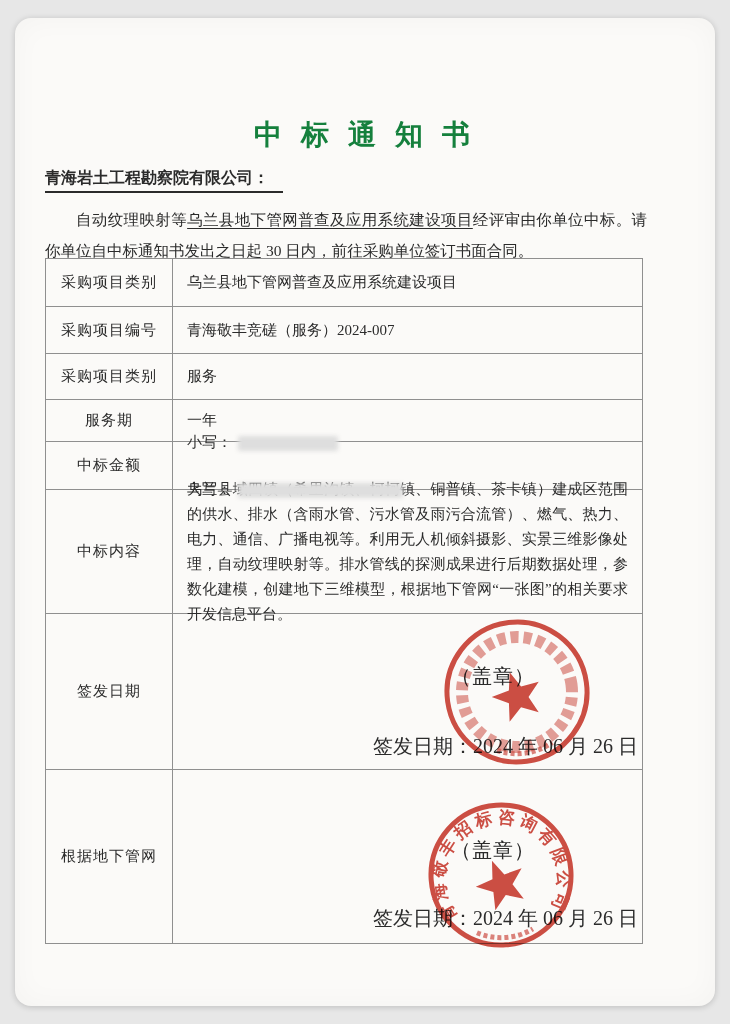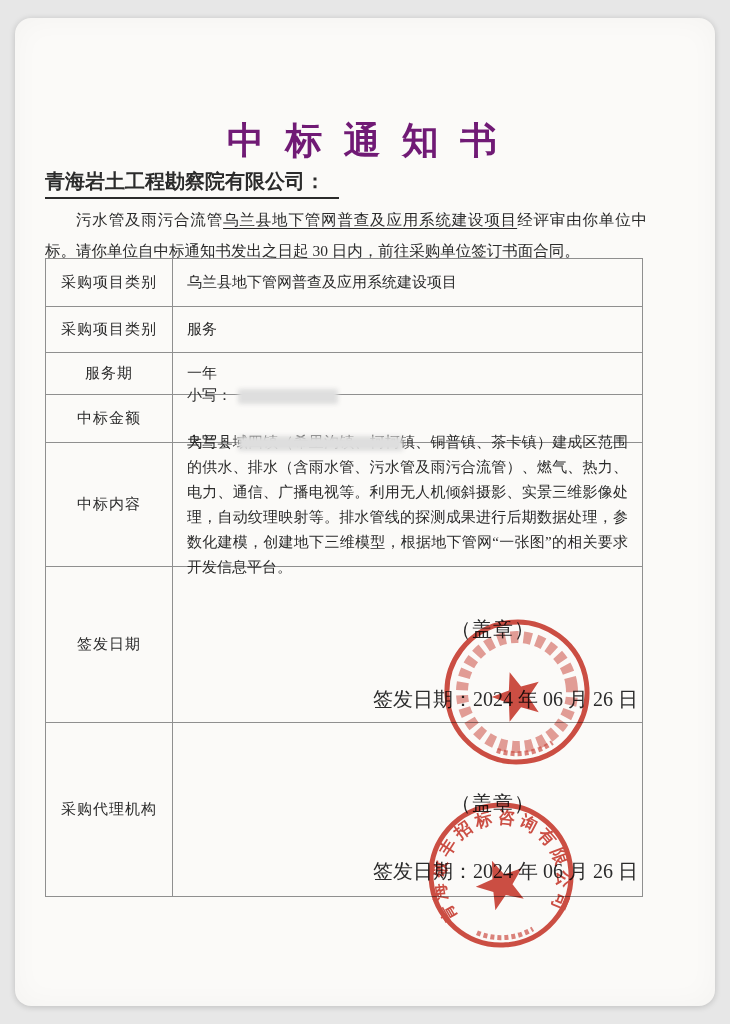--- a/index.html
+++ b/index.html
@@ -13,29 +13,29 @@
   }
   .page{
     position:absolute;left:15px;top:18px;width:700px;height:988px;
     background:#fbfaf8;
     border-radius:16px;
     box-shadow:0 1px 6px rgba(0,0,0,0.18), inset 0 0 30px rgba(0,0,0,0.03);
   }
   .title{
     position:absolute;top:98px;left:0;width:100%;
     margin:0;text-align:center;
-    font-size:37px;font-weight:bold;letter-spacing:6px;
-    color:#701a75;
+    font-size:28px;font-weight:bold;letter-spacing:6px;
+    color:#15803d;
   }
   .addressee{
     position:absolute;top:150px;left:30px;
   }
   .addressee span{
     display:inline-block;
-    font-size:20px;font-weight:bold;
+    font-size:16px;font-weight:bold;
     border-bottom:2px solid #2b2b2b;
     padding:0 14px 2px 0;
   }
   .intro{
     position:absolute;top:186px;left:30px;width:602px;
     margin:0;
     font-size:15.5px;line-height:31px;
     text-indent:2em;text-align:justify;
   }
   .intro .u{text-decoration:underline;text-underline-offset:3px;}
@@ -95,29 +95,33 @@
 <body>
 
 <div class="page">
 
   <h1 class="title">中 标 通 知 书</h1>
 
   <div class="addressee">
     <span>青海岩土工程勘察院有限公司：</span>
   </div>
 
-  <p class="intro"><span>污水管及雨污合流管</span><span class="u">乌兰县地下管网普查及应用系统建设项目</span><span>经评审由你单位中标。请你单位自中标通知书发出之日起 30 日内，前往采购单位签订书面合同。</span></p>
+  <p class="intro"><span>自动纹理映射等</span><span class="u">乌兰县地下管网普查及应用系统建设项目</span><span>经评审由你单位中标。请你单位自中标通知书发出之日起 30 日内，前往采购单位签订书面合同。</span></p>
 
   <div class="award-table">
 
     <div class="tr" style="height:47px">
       <div class="th">采购项目类别</div>
       <div class="td">乌兰县地下管网普查及应用系统建设项目</div>
     </div>
 
+    <div class="tr" style="height:47px">
+      <div class="th">采购项目编号</div>
+      <div class="td">青海敬丰竞磋（服务）2024-007</div>
+    </div>
 
     <div class="tr" style="height:46px">
       <div class="th">采购项目类别</div>
       <div class="td">服务</div>
     </div>
 
     <div class="tr" style="height:42px">
       <div class="th">服务期</div>
       <div class="td">一年</div>
     </div>
@@ -137,21 +141,21 @@
 
     <div class="tr" style="height:156px">
       <div class="th">签发日期</div>
       <div class="td td-seal">
         <span class="seal-note seal-note-1">（盖章）</span>
         <div class="issue-date issue-date-1">签发日期：2024 年 06 月 26 日</div>
       </div>
     </div>
 
     <div class="tr" style="height:174px">
-      <div class="th">采购代理机构</div>
+      <div class="th">根据地下管网</div>
       <div class="td td-seal">
         <span class="seal-note seal-note-2">（盖章）</span>
         <div class="issue-date issue-date-2">签发日期：2024 年 06 月 26 日</div>
       </div>
     </div>
 
   </div>
 
   <svg class="stamp stamp-purchaser" width="170" height="170" viewBox="0 0 170 170">
     <circle cx="85" cy="85" r="70" fill="none" stroke="#c9362b" stroke-width="5"></circle>

